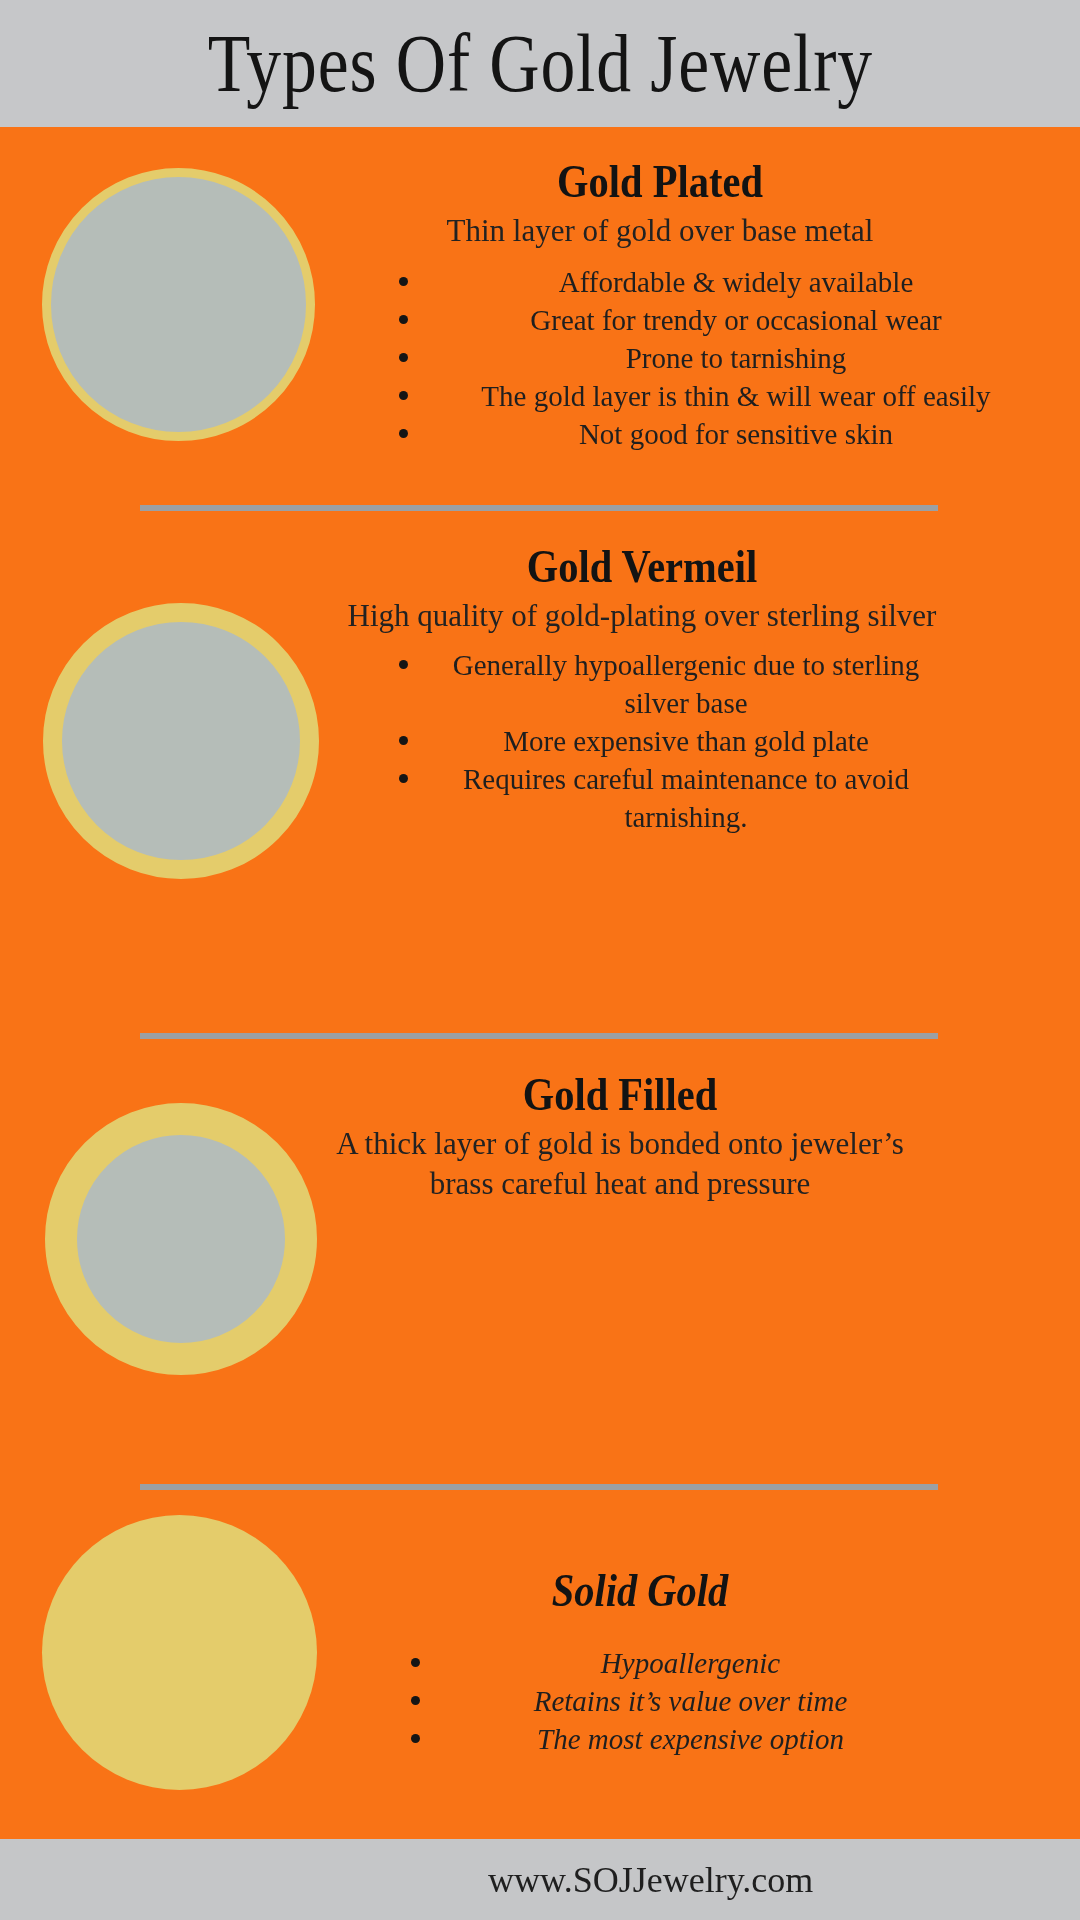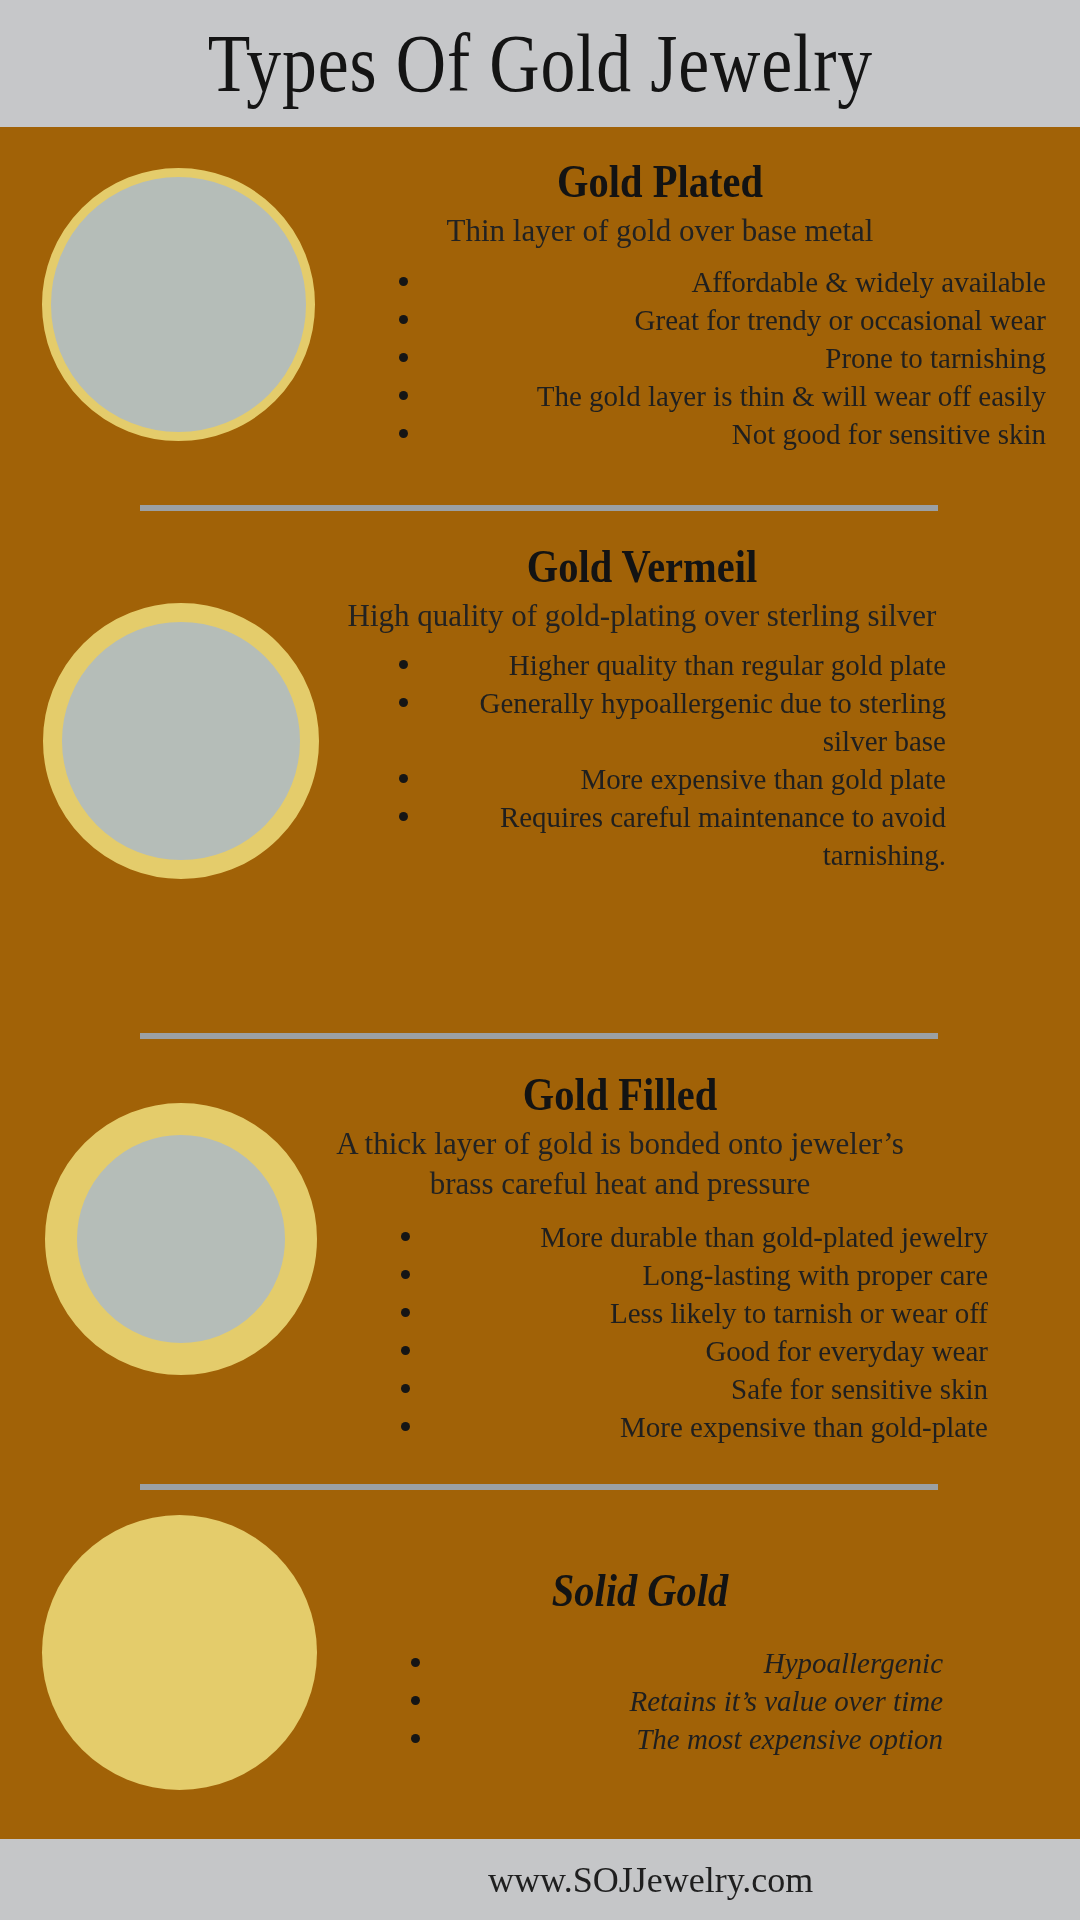--- a/index.html
+++ b/index.html
@@ -1,19 +1,19 @@
 <!DOCTYPE html>
 <html><head>
 <meta charset="utf-8">
 <style>
   html,body { margin:0; padding:0; }
   body { width:1080px; height:1920px; background:#EDE8E3; }
   .page {
     position:relative; width:1080px; height:1920px; overflow:hidden;
-    background:#a16207; color:#1B1B1B;
+    background:#f97316; color:#1B1B1B;
     font-family:"Liberation Serif","DejaVu Serif",serif;
   }
 
   
   .banner {
     position:absolute; top:0; left:0; width:1080px; height:127px;
     background:#C6C7C9; display:flex; align-items:center; justify-content:center;
   }
   .banner h1 {
     margin:0; font-size:82px; font-weight:normal; color:#141414;
@@ -32,21 +32,21 @@
   .c4 { left:42px;  top:1515px; width:275px; height:275px; background:#E4CC6B; }
 
   
   .sec { position:absolute; width:720px; text-align:center; }
   .sec h2 {
     margin:0; font-size:46px; line-height:54px; font-weight:bold; color:#131313;
     transform:scaleX(0.88); transform-origin:center; white-space:nowrap;
   }
   .sec .sub { margin:2px 0 0 0; font-size:31px; line-height:40px; color:#222; }
   .sec ul.bullets {
-    list-style:none; margin:0; padding:0; text-align:right;
+    list-style:none; margin:0; padding:0; text-align:center;
     font-size:29px; line-height:38px; color:#1f1f1f;
   }
   .sec ul.bullets li { position:relative; }
   .sec ul.bullets li::before {
     content:""; position:absolute; left:-27px; top:14px;
     width:9px; height:9px; border-radius:50%; background:#151515;
   }
   .sec1 { left:300px; top:155px; }
   .sec2 { left:282px; top:540px; }
   .sec3 { left:260px; top:1068px; }
@@ -102,41 +102,32 @@
     </ul>
   </section>
 
   <div class="divider d1"></div>
 
   <div class="circle c2"></div>
   <section class="sec sec2">
     <h2>Gold Vermeil</h2>
     <p class="sub">High quality of gold-plating over sterling silver</p>
     <ul class="bullets">
-      <li>Higher quality than regular gold plate</li>
       <li>Generally hypoallergenic due to sterling silver base</li>
       <li>More expensive than gold plate</li>
       <li>Requires careful maintenance to avoid tarnishing.</li>
     </ul>
   </section>
 
   <div class="divider d2"></div>
 
   <div class="circle c3"></div>
   <section class="sec sec3">
     <h2>Gold Filled</h2>
     <p class="sub">A thick layer of gold is bonded onto jeweler’s brass careful heat and pressure</p>
-    <ul class="bullets">
-      <li>More durable than gold-plated jewelry</li>
-      <li>Long-lasting with proper care</li>
-      <li>Less likely to tarnish or wear off</li>
-      <li>Good for everyday wear</li>
-      <li>Safe for sensitive skin</li>
-      <li>More expensive than gold-plate</li>
-    </ul>
   </section>
 
   <div class="divider d3"></div>
 
   <div class="circle c4"></div>
   <section class="sec sec4">
     <h2>Solid Gold</h2>
     <ul class="bullets">
       <li>Hypoallergenic</li>
       <li>Retains it’s value over time</li>

